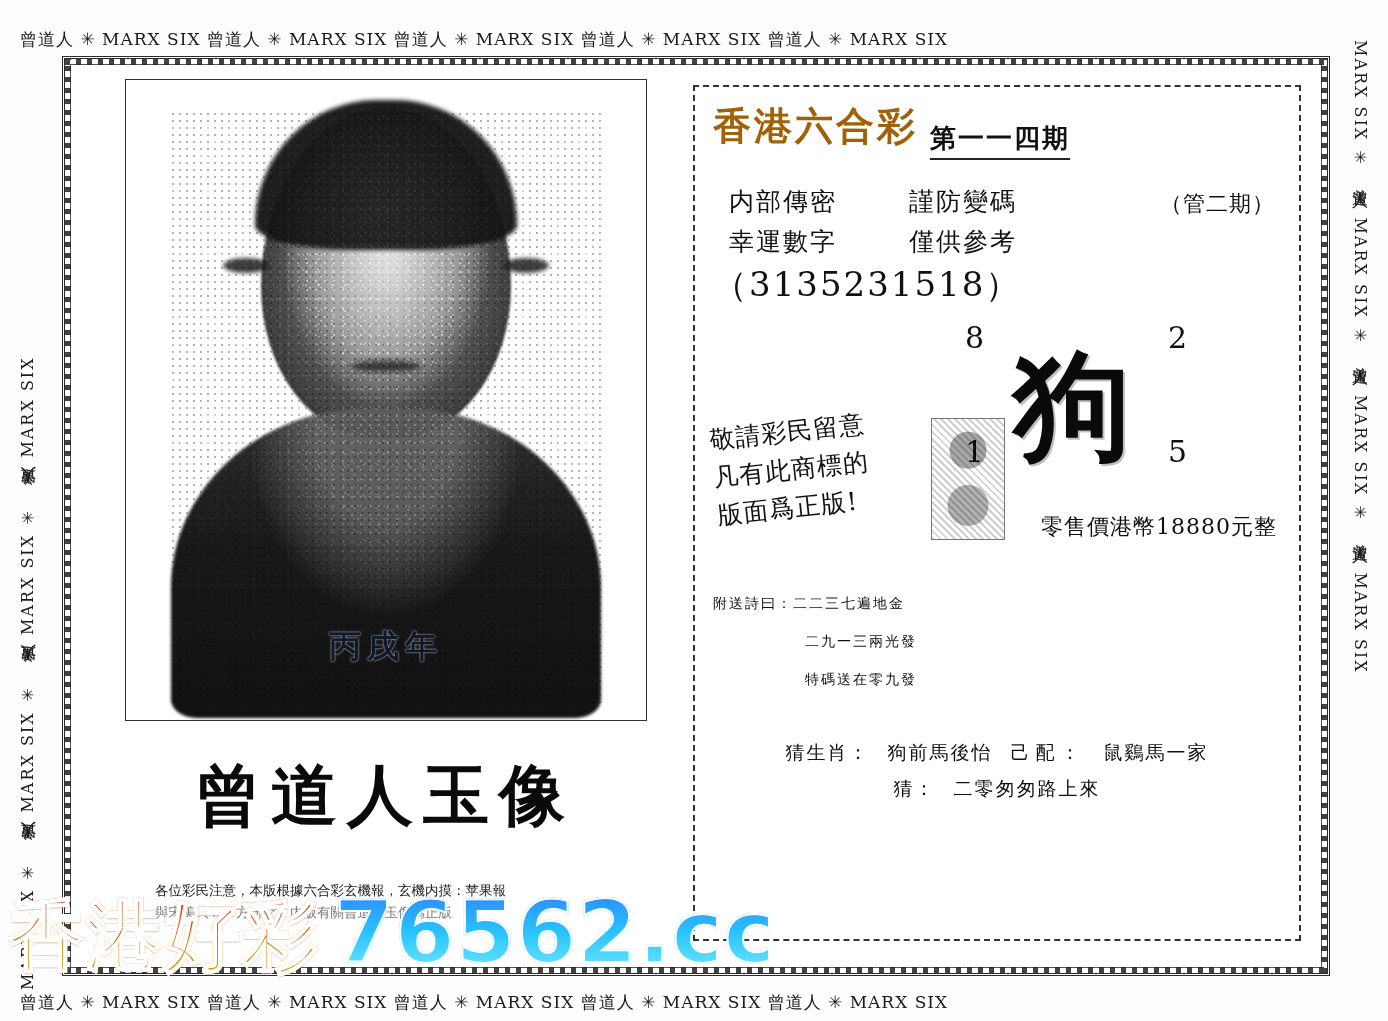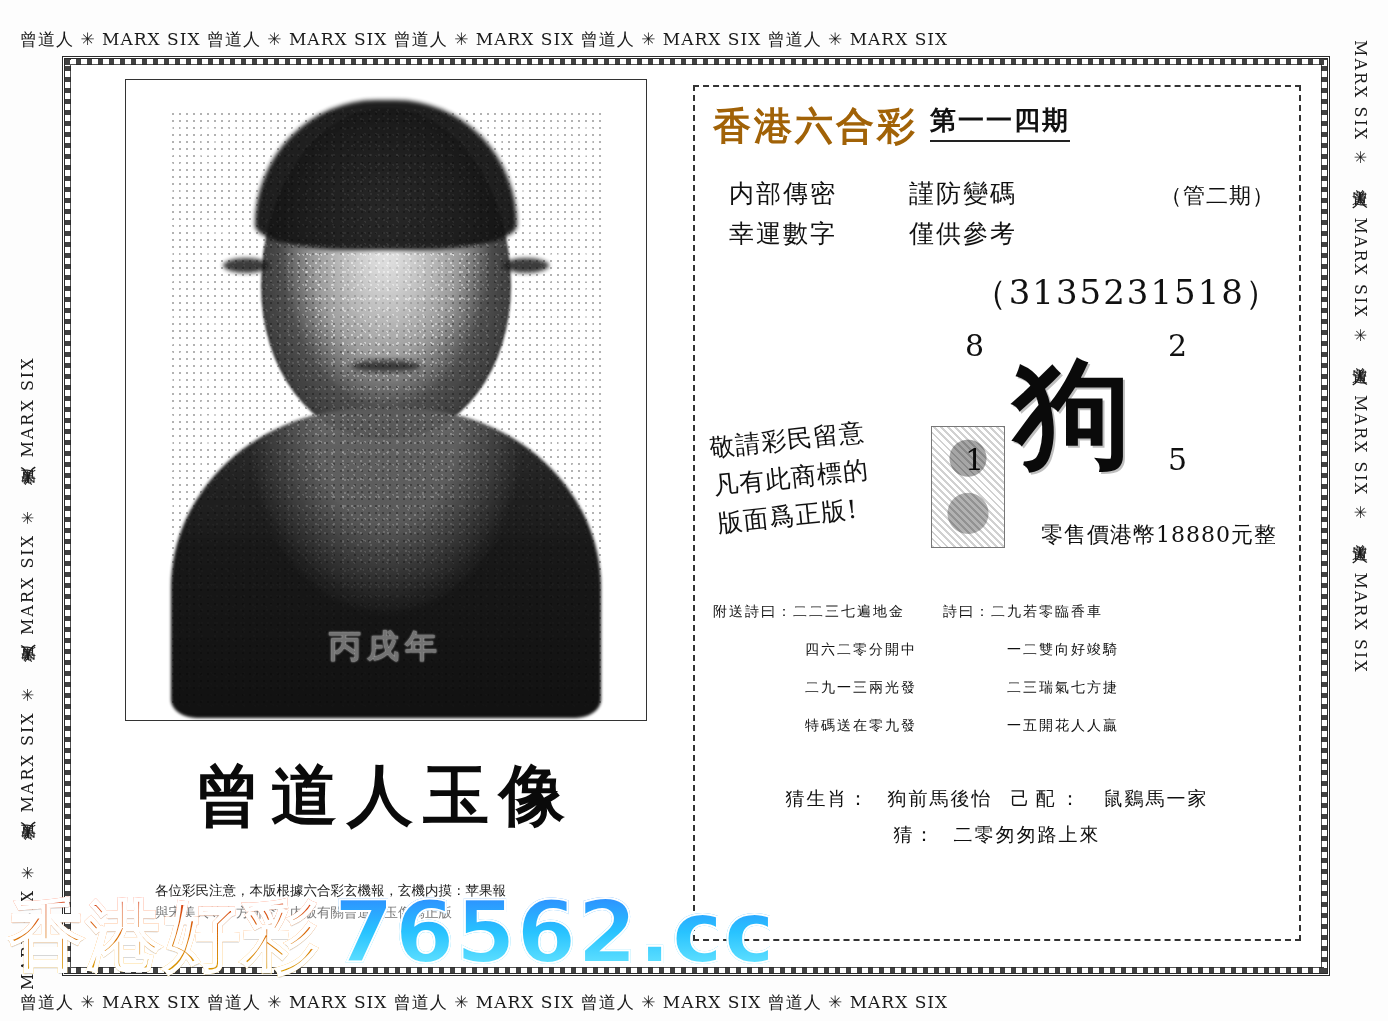--- a/index.html
+++ b/index.html
@@ -183,21 +183,21 @@
   }
   .year-label {
     position: absolute;
     left: 50%;
     top: 545px;
     transform: translateX(-50%);
     font-family: "DejaVu Serif", serif;
     font-weight: bold;
     font-size: 32px;
     letter-spacing: 6px;
-    color: #737373;
+    color: #0f172a;
     text-shadow: 0 0 2px rgba(255,255,255,.9);
     white-space: nowrap;
   }
   .portrait-title {
     position: absolute;
     left: 50%;
     top: 672px;
     transform: translateX(-50%);
     font-family: "DejaVu Serif", serif;
     font-weight: bold;
@@ -236,21 +236,21 @@
   }
   .r-title {
     font-family: "DejaVu Serif", serif;
     font-weight: bold;
     font-size: 38px;
     letter-spacing: 3px;
     white-space: nowrap;
     color: #a16207;
   }
   .issue {
-    margin-top: 2px;
+    margin-top: 20px;
     font-family: "DejaVu Serif", serif;
     font-weight: bold;
     font-size: 26px;
     letter-spacing: 2px;
     white-space: nowrap;
     border-bottom: 2px solid #222;
     padding-bottom: 2px;
     align-self: flex-start;
   }
   .r-sub {
@@ -265,22 +265,21 @@
   .r-sub .col-a { display: inline-block; width: 180px; }
   .r-sub .col-b { display: inline-block; }
   .paren-note {
     position: absolute;
     right: 6px;
     top: 2px;
     font-size: 22px;
     letter-spacing: 1px;
   }
   .numbers {
-    margin-top: 16px;
-    text-align: right;
+    text-align: left;
     font-family: "DejaVu Serif", serif;
     font-size: 34px;
     letter-spacing: 2px;
   }
 
   .zodiac-area {
     position: relative;
     height: 260px;
     margin-top: 6px;
   }
@@ -470,31 +469,22 @@
         </div>
 
         <div class="price">零售價港幣18880元整</div>
       </div>
 
       <div class="verse-block">
         <div class="verse-col verse-col-1">
           <div class="lead">
             <span>附送詩曰：</span><span>二二三七遍地金</span>
           </div>
-          <div class="indent">四六二零分開中</div>
           <div class="indent">二九一三兩光發</div>
           <div class="indent">特碼送在零九發</div>
-        </div>
-        <div class="verse-col verse-col-2">
-          <div class="lead">
-            <span>詩曰：</span><span>二九若零臨香車</span>
-          </div>
-          <div class="indent">一二雙向好竣騎</div>
-          <div class="indent">二三瑞氣七方捷</div>
-          <div class="indent">一五開花人人贏</div>
         </div>
       </div>
 
       <div class="guess-lines">
         <div class="row">
           <span class="k">猜生肖：</span>
           <span class="v">狗前馬後怡</span>
           <span class="sep">己配：</span>
           <span class="v">鼠鷄馬一家</span>
         </div>

